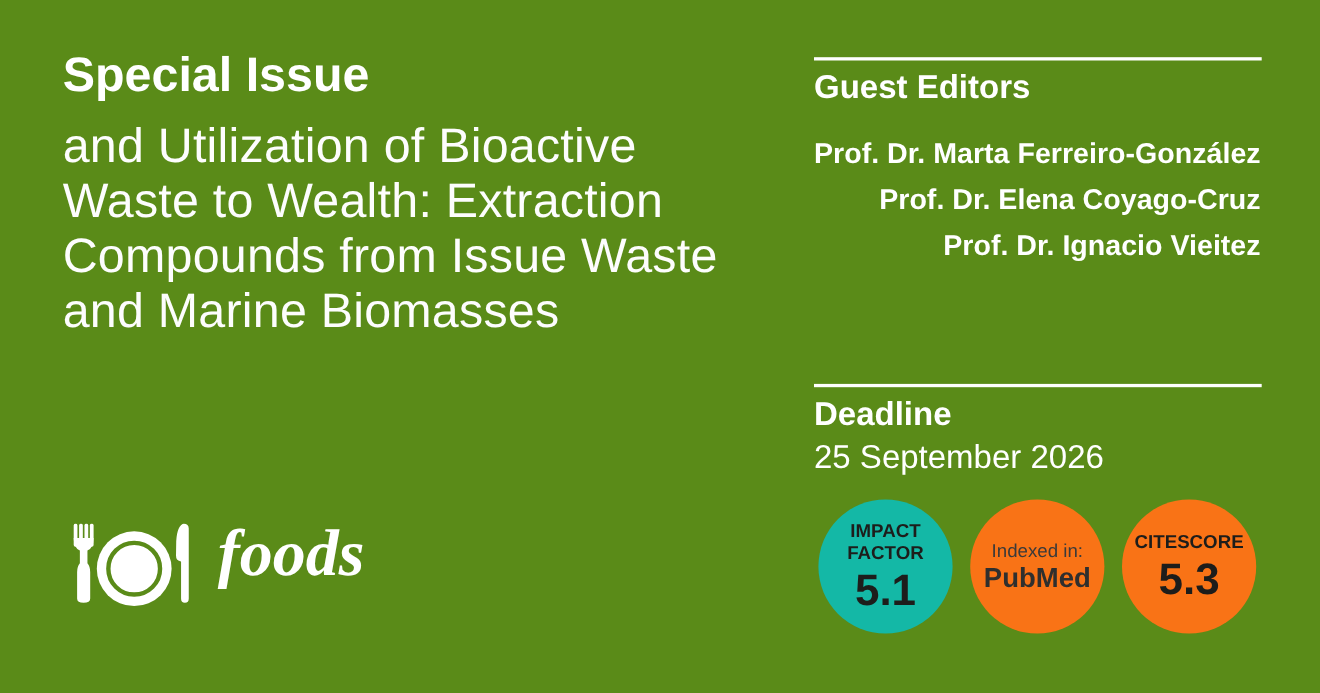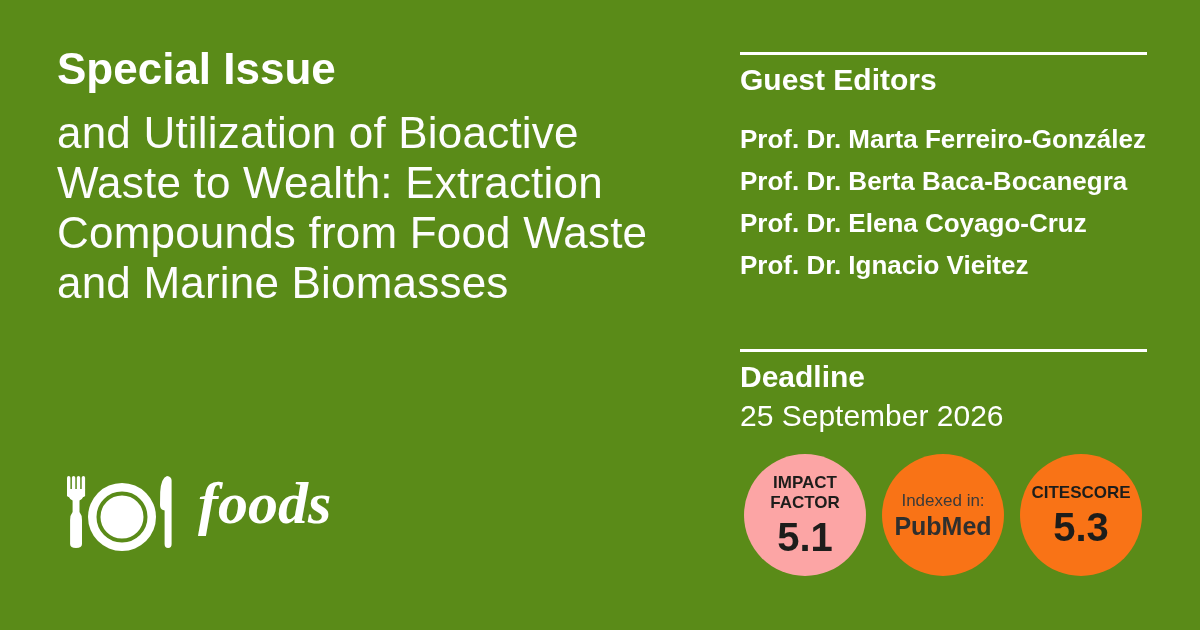--- a/index.html
+++ b/index.html
@@ -28,21 +28,21 @@
     position: absolute;
     left: 57px; top: 108px;
     font-weight: 400;
     font-size: 44px;
     line-height: 50px;
     color: #fdfdfd;
     letter-spacing: 0.2px;
   }
 
   
-  .right-col { position: absolute; left: 740px; top: 0; width: 407px; height: 630px; }
+  .right-col { position: absolute; left: 740px; top: 0; width: 407px; height: 630px; text-align: right; }
   .rule { position: absolute; left: 0; width: 407px; height: 3px; background: #ffffff; }
   .rule-top { top: 52px; }
   .rule-mid { top: 349px; }
 
   .section-heading {
     position: absolute; left: 0;
     font-weight: 700;
     font-size: 30px;
     line-height: 36px;
     color: #ffffff;
@@ -76,21 +76,21 @@
   .badge {
     width: 122px; height: 122px;
     border-radius: 50%;
     display: flex;
     flex-direction: column;
     align-items: center;
     justify-content: center;
     text-align: center;
     background: #f97316;
   }
-  .badge-if { background: #fca5a5; }
+  .badge-if { background: #14b8a6; }
   .badge-label {
     font-weight: 700;
     font-size: 17px;
     line-height: 20px;
     color: #1d1d1b;
   }
   .badge-value {
     font-weight: 700;
     font-size: 40px;
     line-height: 42px;
@@ -125,31 +125,30 @@
 </head>
 <body>
 
 <div class="banner">
 
   <div class="kicker">Special Issue</div>
 
   <div class="si-title">
     <div>and Utilization of Bioactive</div>
     <div>Waste to Wealth: Extraction</div>
-    <div>Compounds from Food Waste</div>
+    <div>Compounds from Issue Waste</div>
     <div>and Marine Biomasses</div>
   </div>
 
   <div class="right-col">
     <div class="rule rule-top"></div>
     <div class="section-heading ge-heading">Guest Editors</div>
 
     <div class="editor-list">
       <div class="editor-name">Prof. Dr. Marta Ferreiro-González</div>
-      <div class="editor-name">Prof. Dr. Berta Baca-Bocanegra</div>
       <div class="editor-name">Prof. Dr. Elena Coyago-Cruz</div>
       <div class="editor-name">Prof. Dr. Ignacio Vieitez</div>
     </div>
 
     <div class="rule rule-mid"></div>
     <div class="section-heading dl-heading">Deadline</div>
     <div class="dl-date">25 September 2026</div>
   </div>
 
   <div class="badges">

